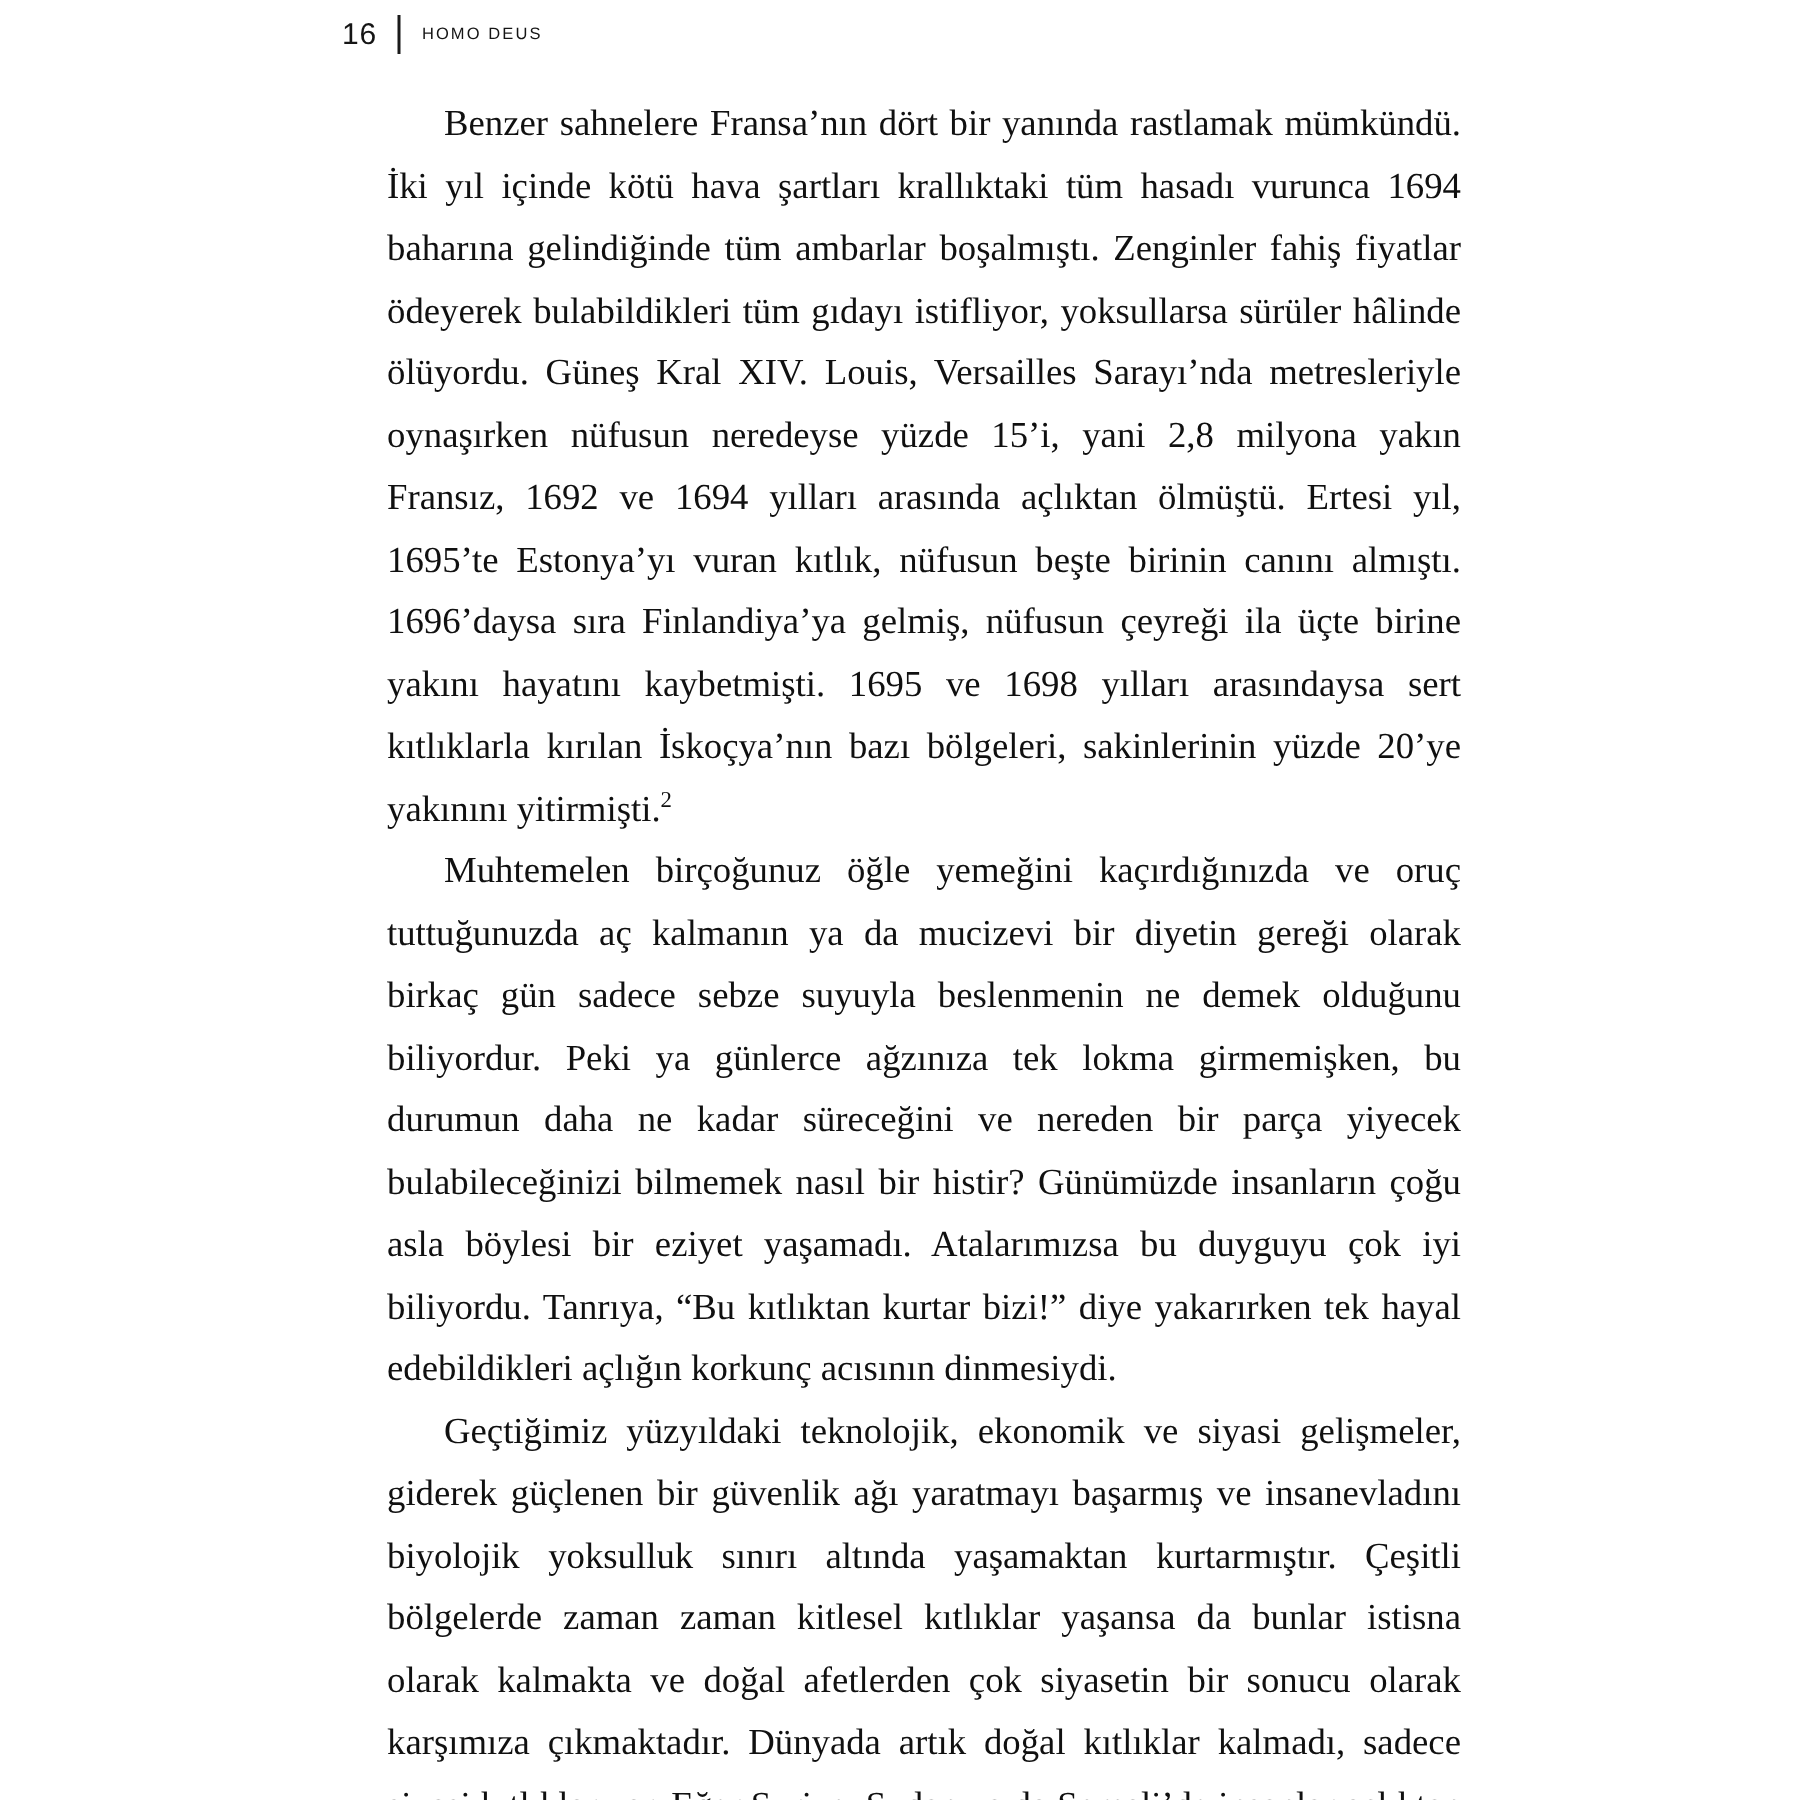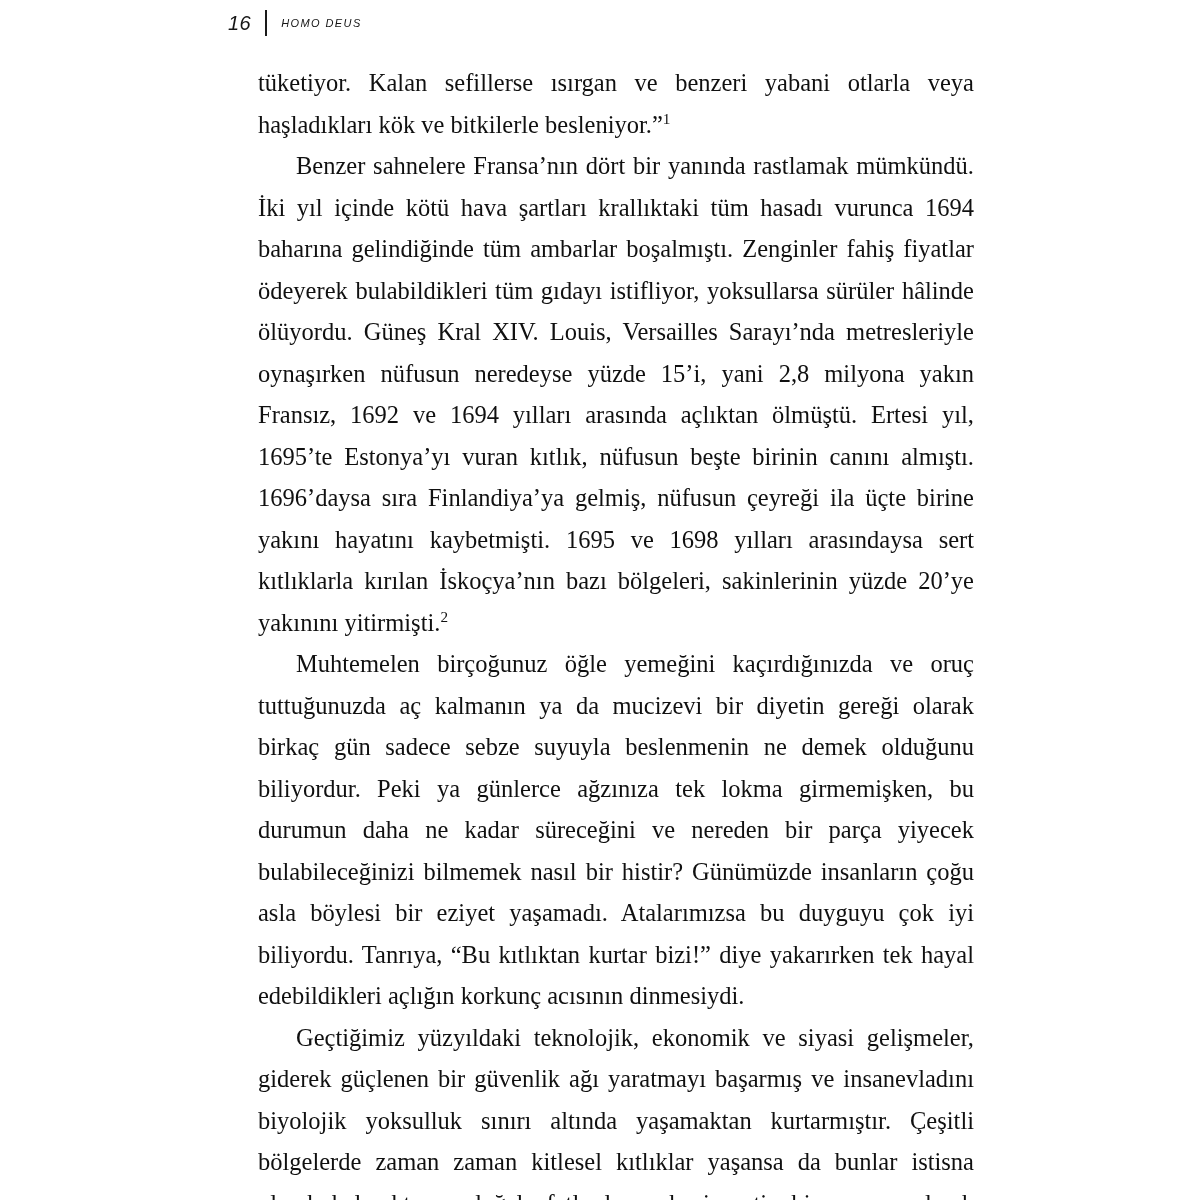--- a/index.html
+++ b/index.html
@@ -21,21 +21,20 @@
     box-sizing: border-box;
   }
   .header {
     position: absolute;
     top: 8px;
     left: 228px;
     display: flex;
     align-items: center;
     gap: 14px;
     height: 30px;
-    font-style: italic;
   }
   .folio {
     font-family: "Liberation Sans", sans-serif;
     font-size: 20px;
     letter-spacing: 0.5px;
     color: #151515;
   }
   .rule {
     width: 2px;
     height: 26px;
@@ -76,20 +75,19 @@
 
 <div class="page">
 
   <div class="header">
     <span class="folio">16</span>
     <span class="rule"></span>
     <span class="running-title">HOMO DEUS</span>
   </div>
 
   <div class="textblock">
-    <p><span>tüketiyor. Kalan sefillerse ısırgan ve benzeri yabani otlarla veya haşladıkları kök ve bitkilerle besleniyor.”</span><sup>1</sup></p>
     <p class="indent"><span>Benzer sahnelere Fransa’nın dört bir yanında rastlamak mümkündü. İki yıl içinde kötü hava şartları krallıktaki tüm hasadı vurunca 1694 baharına gelindiğinde tüm ambarlar boşalmıştı. Zenginler fahiş fiyatlar ödeyerek bulabildikleri tüm gıdayı istifliyor, yoksullarsa sürüler hâlinde ölüyordu. Güneş Kral XIV. Louis, Versailles Sarayı’nda metresleriyle oynaşırken nüfusun neredeyse yüzde 15’i, yani 2,8 milyona yakın Fransız, 1692 ve 1694 yılları arasında açlıktan ölmüştü. Ertesi yıl, 1695’te Estonya’yı vuran kıtlık, nüfusun beşte birinin canını almıştı. 1696’daysa sıra Finlandiya’ya gelmiş, nüfusun çeyreği ila üçte birine yakını hayatını kaybetmişti. 1695 ve 1698 yılları arasındaysa sert kıtlıklarla kırılan İskoçya’nın bazı bölgeleri, sakinlerinin yüzde 20’ye yakınını yitirmişti.</span><sup>2</sup></p>
     <p class="indent"><span>Muhtemelen birçoğunuz öğle yemeğini kaçırdığınızda ve oruç tuttuğunuzda aç kalmanın ya da mucizevi bir diyetin gereği olarak birkaç gün sadece sebze suyuyla beslenmenin ne demek olduğunu biliyordur. Peki ya günlerce ağzınıza tek lokma girmemişken, bu durumun daha ne kadar süreceğini ve nereden bir parça yiyecek bulabileceğinizi bilmemek nasıl bir histir? Günümüzde insanların çoğu asla böylesi bir eziyet yaşamadı. Atalarımızsa bu duyguyu çok iyi biliyordu. Tanrıya, “Bu kıtlıktan kurtar bizi!” diye yakarırken tek hayal edebildikleri açlığın korkunç acısının dinmesiydi.</span></p>
     <p class="indent"><span>Geçtiğimiz yüzyıldaki teknolojik, ekonomik ve siyasi gelişmeler, giderek güçlenen bir güvenlik ağı yaratmayı başarmış ve insanevladını biyolojik yoksulluk sınırı altında yaşamaktan kurtarmıştır. Çeşitli bölgelerde zaman zaman kitlesel kıtlıklar yaşansa da bunlar istisna olarak kalmakta ve doğal afetlerden çok siyasetin bir sonucu olarak karşımıza çıkmaktadır. Dünyada artık doğal kıtlıklar kalmadı, sadece siyasi kıtlıklar var. Eğer Suriye, Sudan ya da Somali’de insanlar açlıktan ölüyorsa, bu bazı siyasetçiler böyle istediği için oluyor.</span></p>
 
   </div>
 
 </div>
 
 </body></html>

